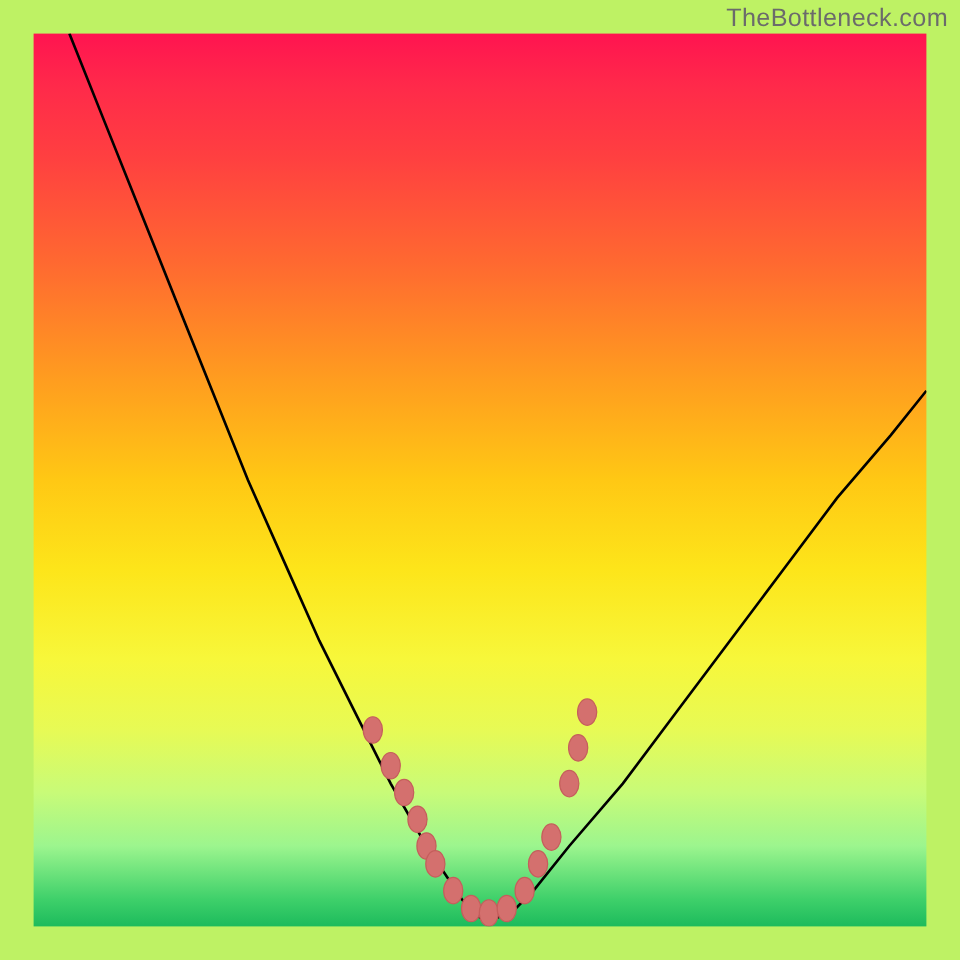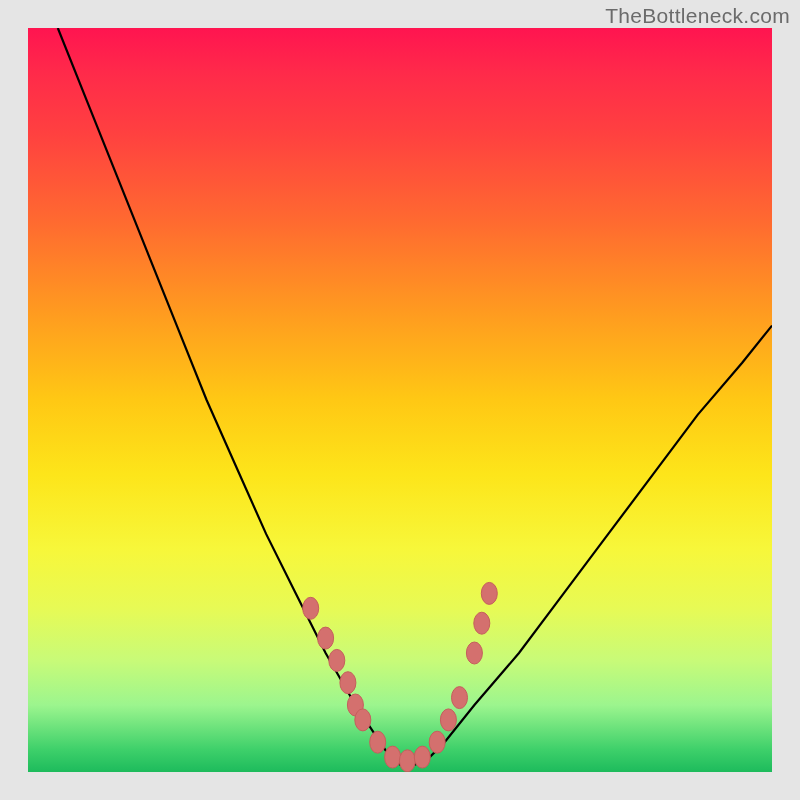--- a/index.html
+++ b/index.html
@@ -10,21 +10,21 @@
     overflow: hidden;
     background: #000;
     font-family: Arial, Helvetica, sans-serif;
   }
   .frame {
     position: absolute;
     left: 0;
     top: 0;
     width: 800px;
     height: 800px;
-    background: #e5e5e5;
+    background: #bef264;
   }
   .plot {
     position: absolute;
     left: 28px;
     top: 28px;
     width: 744px;
     height: 744px;
     
     background: linear-gradient(
       to bottom,

